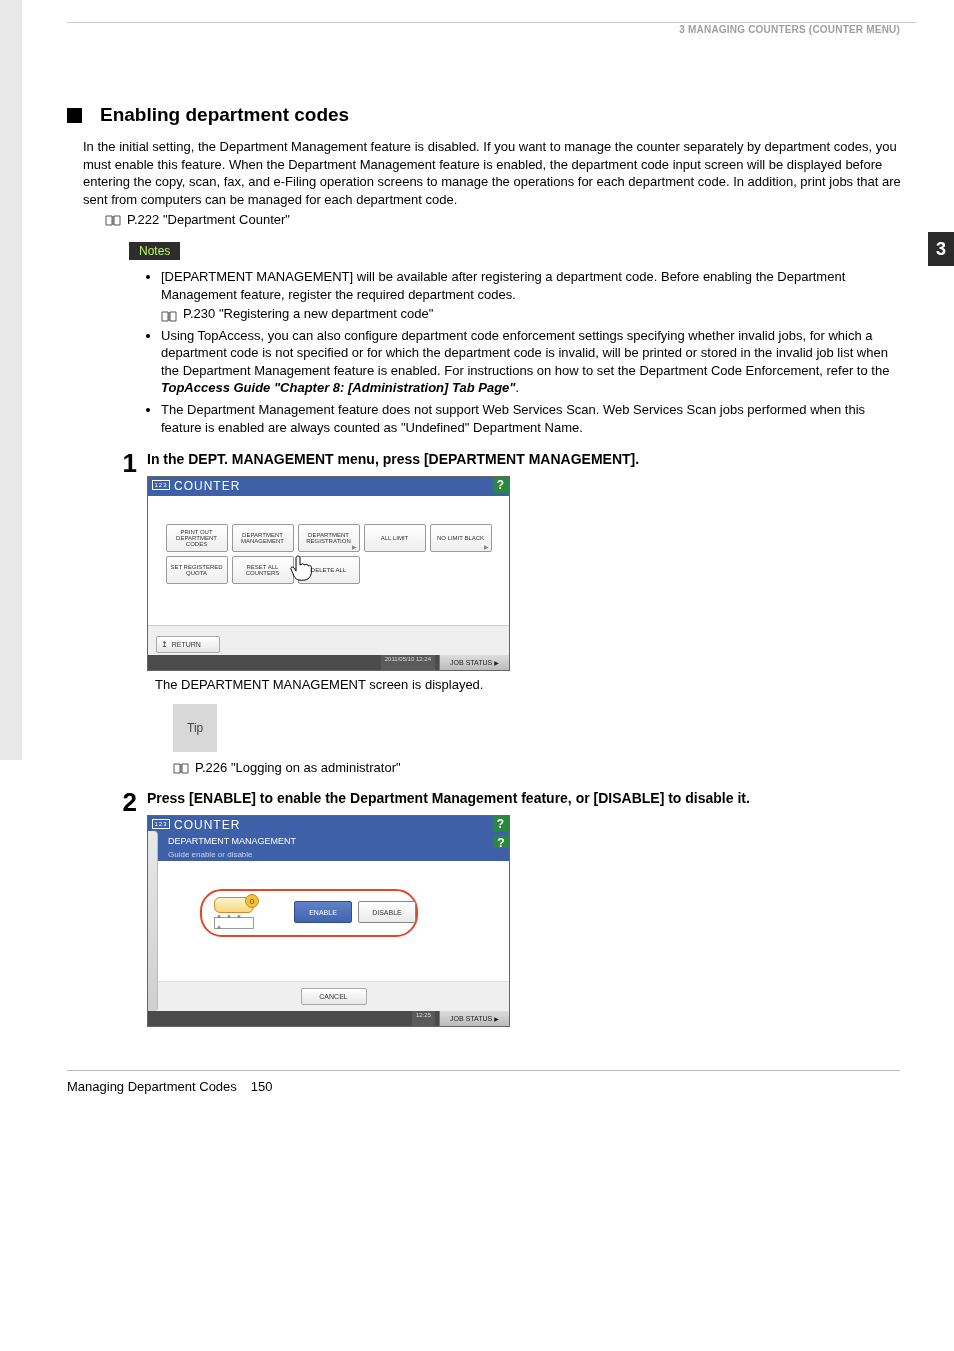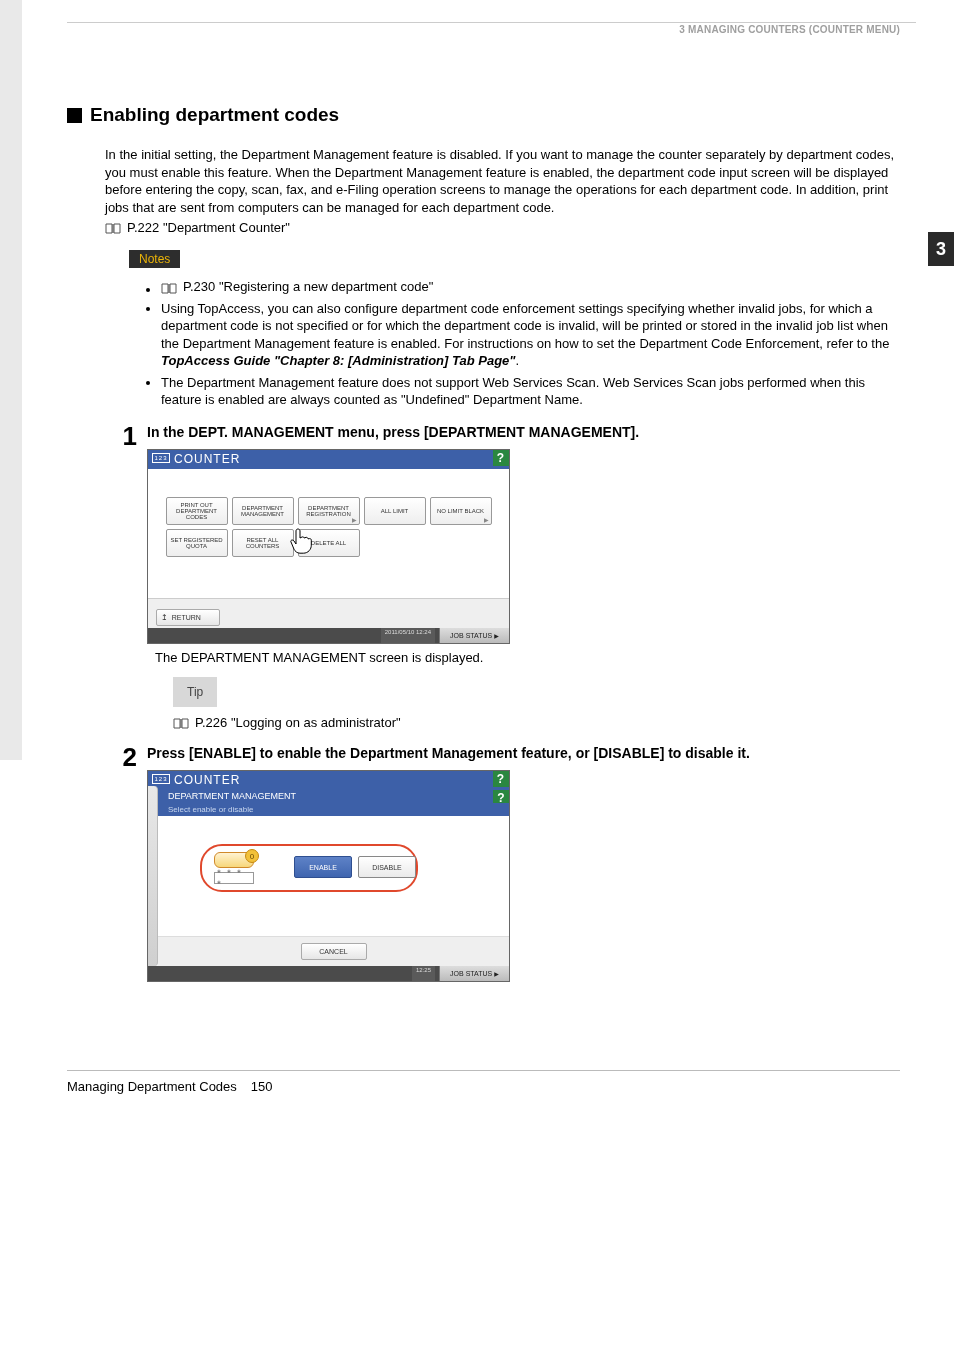--- a/index.html
+++ b/index.html
@@ -3,39 +3,39 @@
 <meta charset="utf-8">
 <style>
   * { box-sizing: border-box; margin: 0; padding: 0; }
   html, body { width: 954px; height: 1351px; background: #fff; font-family: Arial, Helvetica, sans-serif; color: #000; }
   .sheet { position: relative; width: 954px; height: 1146px; }
   .left-grey { position: absolute; left: 0; top: 0; width: 22px; height: 760px; background: #e9e9e9; }
   .header-line { position: absolute; left: 67px; right: 38px; top: 22px; border-bottom: 1px solid #ccc; }
   .header-text { position: absolute; right: 54px; top: 24px; font-size: 10px; font-weight: bold; color: #9f9f9f; letter-spacing: 0.2px; }
   .chapter-tab { position: absolute; right: 0; top: 232px; width: 26px; height: 34px; background: #2a2a2a; color: #fff; font-size: 18px; font-weight: bold; display: flex; align-items: center; justify-content: center; }
   .content { position: absolute; left: 67px; top: 104px; width: 834px; }
-  .h2row { display: flex; align-items: center; gap: 8px; margin-bottom: 20px; }
+  .h2row { display: flex; align-items: center; gap: 18px; margin-bottom: 12px; }
   .h2sq { width: 15px; height: 15px; background: #000; }
   .h2 { font-size: 19px; font-weight: bold; }
-  .para { font-size: 13px; line-height: 1.35; margin-left: 38px; margin-bottom: 4px; }
+  .para { font-size: 13px; line-height: 1.35; margin-left: 16px; margin-bottom: 4px; }
   .linkrow { margin-left: 38px; font-size: 13px; display: flex; align-items: center; gap: 6px; margin-bottom: 14px; }
   .book-icon { width: 16px; height: 11px; position: relative; display: inline-block; }
   .book-icon svg { width: 16px; height: 11px; }
-  .notes-label { display: inline-block; background: #2d2d2d; color: #eab308; font-size: 12px; padding: 2px 10px; margin-left: 62px; margin-bottom: 8px; }
+  .notes-label { display: inline-block; background: #2d2d2d; color: #bef264; font-size: 12px; padding: 2px 10px; margin-left: 62px; margin-bottom: 8px; }
   .notes-list { margin-left: 80px; font-size: 13px; line-height: 1.35; }
   .notes-list li { margin-bottom: 4px; list-style: disc; margin-left: 14px; }
   .sub-book { display: flex; align-items: center; gap: 6px; margin-top: 2px; margin-left: 0; }
   .bolditalic { font-weight: bold; font-style: italic; }
   .step { display: flex; gap: 10px; margin-left: 48px; margin-top: 14px; }
   .stepnum { font-size: 26px; font-weight: bold; font-family: Arial, sans-serif; width: 22px; text-align: right; line-height: 1; }
   .stepbody { flex: 1; }
   .steptitle { font-size: 14px; font-weight: bold; margin-bottom: 8px; line-height: 1.3; }
   .stepcap { font-size: 13px; margin-top: 6px; margin-left: 8px; }
   .tip-block { margin-left: 26px; margin-top: 12px; }
-  .tip-label { display: inline-block; background: #d8d8d8; color: #444; font-size: 12px; padding: 8px 14px; margin-bottom: 6px; }
+  .tip-label { display: inline-block; background: #d8d8d8; color: #444; font-size: 12px; padding: 17px 14px; margin-bottom: 6px; }
   .tip-text { font-size: 13px; line-height: 1.35; }
   .tip-link { display: flex; align-items: center; gap: 6px; font-size: 13px; margin-top: 2px; }
 
   
   .panel { position: relative; width: 363px; border: 1px solid #666; background: #f2f2f2; }
   .panel-title { position: relative; background: #3d60a8; color: #fff; font-size: 12px; padding: 2px 2px 3px 26px; letter-spacing: 1px; display: flex; align-items: center; }
   .panel-title .cnt-icon { position: absolute; left: 4px; top: 3px; width: 18px; height: 10px; border: 1px solid #fff; font-size: 6px; color: #fff; display: flex; align-items: center; justify-content: center; }
   .help-badge { position: absolute; right: 0; top: 0; width: 16px; height: 16px; background: #2a8740; color: #fff; font-size: 12px; font-weight: bold; display: flex; align-items: center; justify-content: center; }
   .panel-body { background: #fff; border-bottom: 1px solid #ccc; min-height: 130px; padding: 28px 14px 16px 14px; }
   .btn-grid { display: grid; grid-template-columns: repeat(5, 62px); gap: 4px; justify-content: center; }
@@ -91,20 +91,21 @@
             <path d="M1 1h6v9H1zM9 1h6v9H9z" fill="none" stroke="#555" stroke-width="1"></path>
             <path d="M8 1v9" stroke="#555"></path>
           </svg>
       </span>
       <span>P.222 "Department Counter"</span>
     </div>
 
     <div class="notes-label">Notes</div>
     <ul class="notes-list">
       <li>
+        <span>[DEPARTMENT MANAGEMENT] will be available after registering a department code. Before enabling the Department Management feature, register the required department codes.</span>
         <div class="sub-book">
           <span class="book-icon">
             <svg viewBox="0 0 16 11">
                 <path d="M1 1h6v9H1zM9 1h6v9H9z" fill="none" stroke="#555" stroke-width="1"></path>
                 <path d="M8 1v9" stroke="#555"></path>
               </svg>
           </span>
           <span>P.230 "Registering a new department code"</span>
         </div>
       </li>
@@ -204,21 +205,21 @@
           <div class="panel-title">
             <span class="cnt-icon">123</span>
             <span>COUNTER</span>
             <span class="help-badge">?</span>
           </div>
           <div style="position:relative; margin-left:10px;">
             <div class="sub-title">
               <span>DEPARTMENT MANAGEMENT</span>
               <span class="help-badge" style="top:0;">?</span>
             </div>
-            <div class="select-bar">Select enable or disable</div>
+            <div class="select-bar">Guide enable or disable</div>
             <div class="p2-body">
               <div class="hl-box"></div>
               <div class="card-icon">
                 <div class="card"></div>
                 <div class="ast">＊＊＊＊</div>
               </div>
               <div class="enable-btn">ENABLE</div>
               <div class="disable-btn">DISABLE</div>
             </div>
             <div class="cancel-row">

